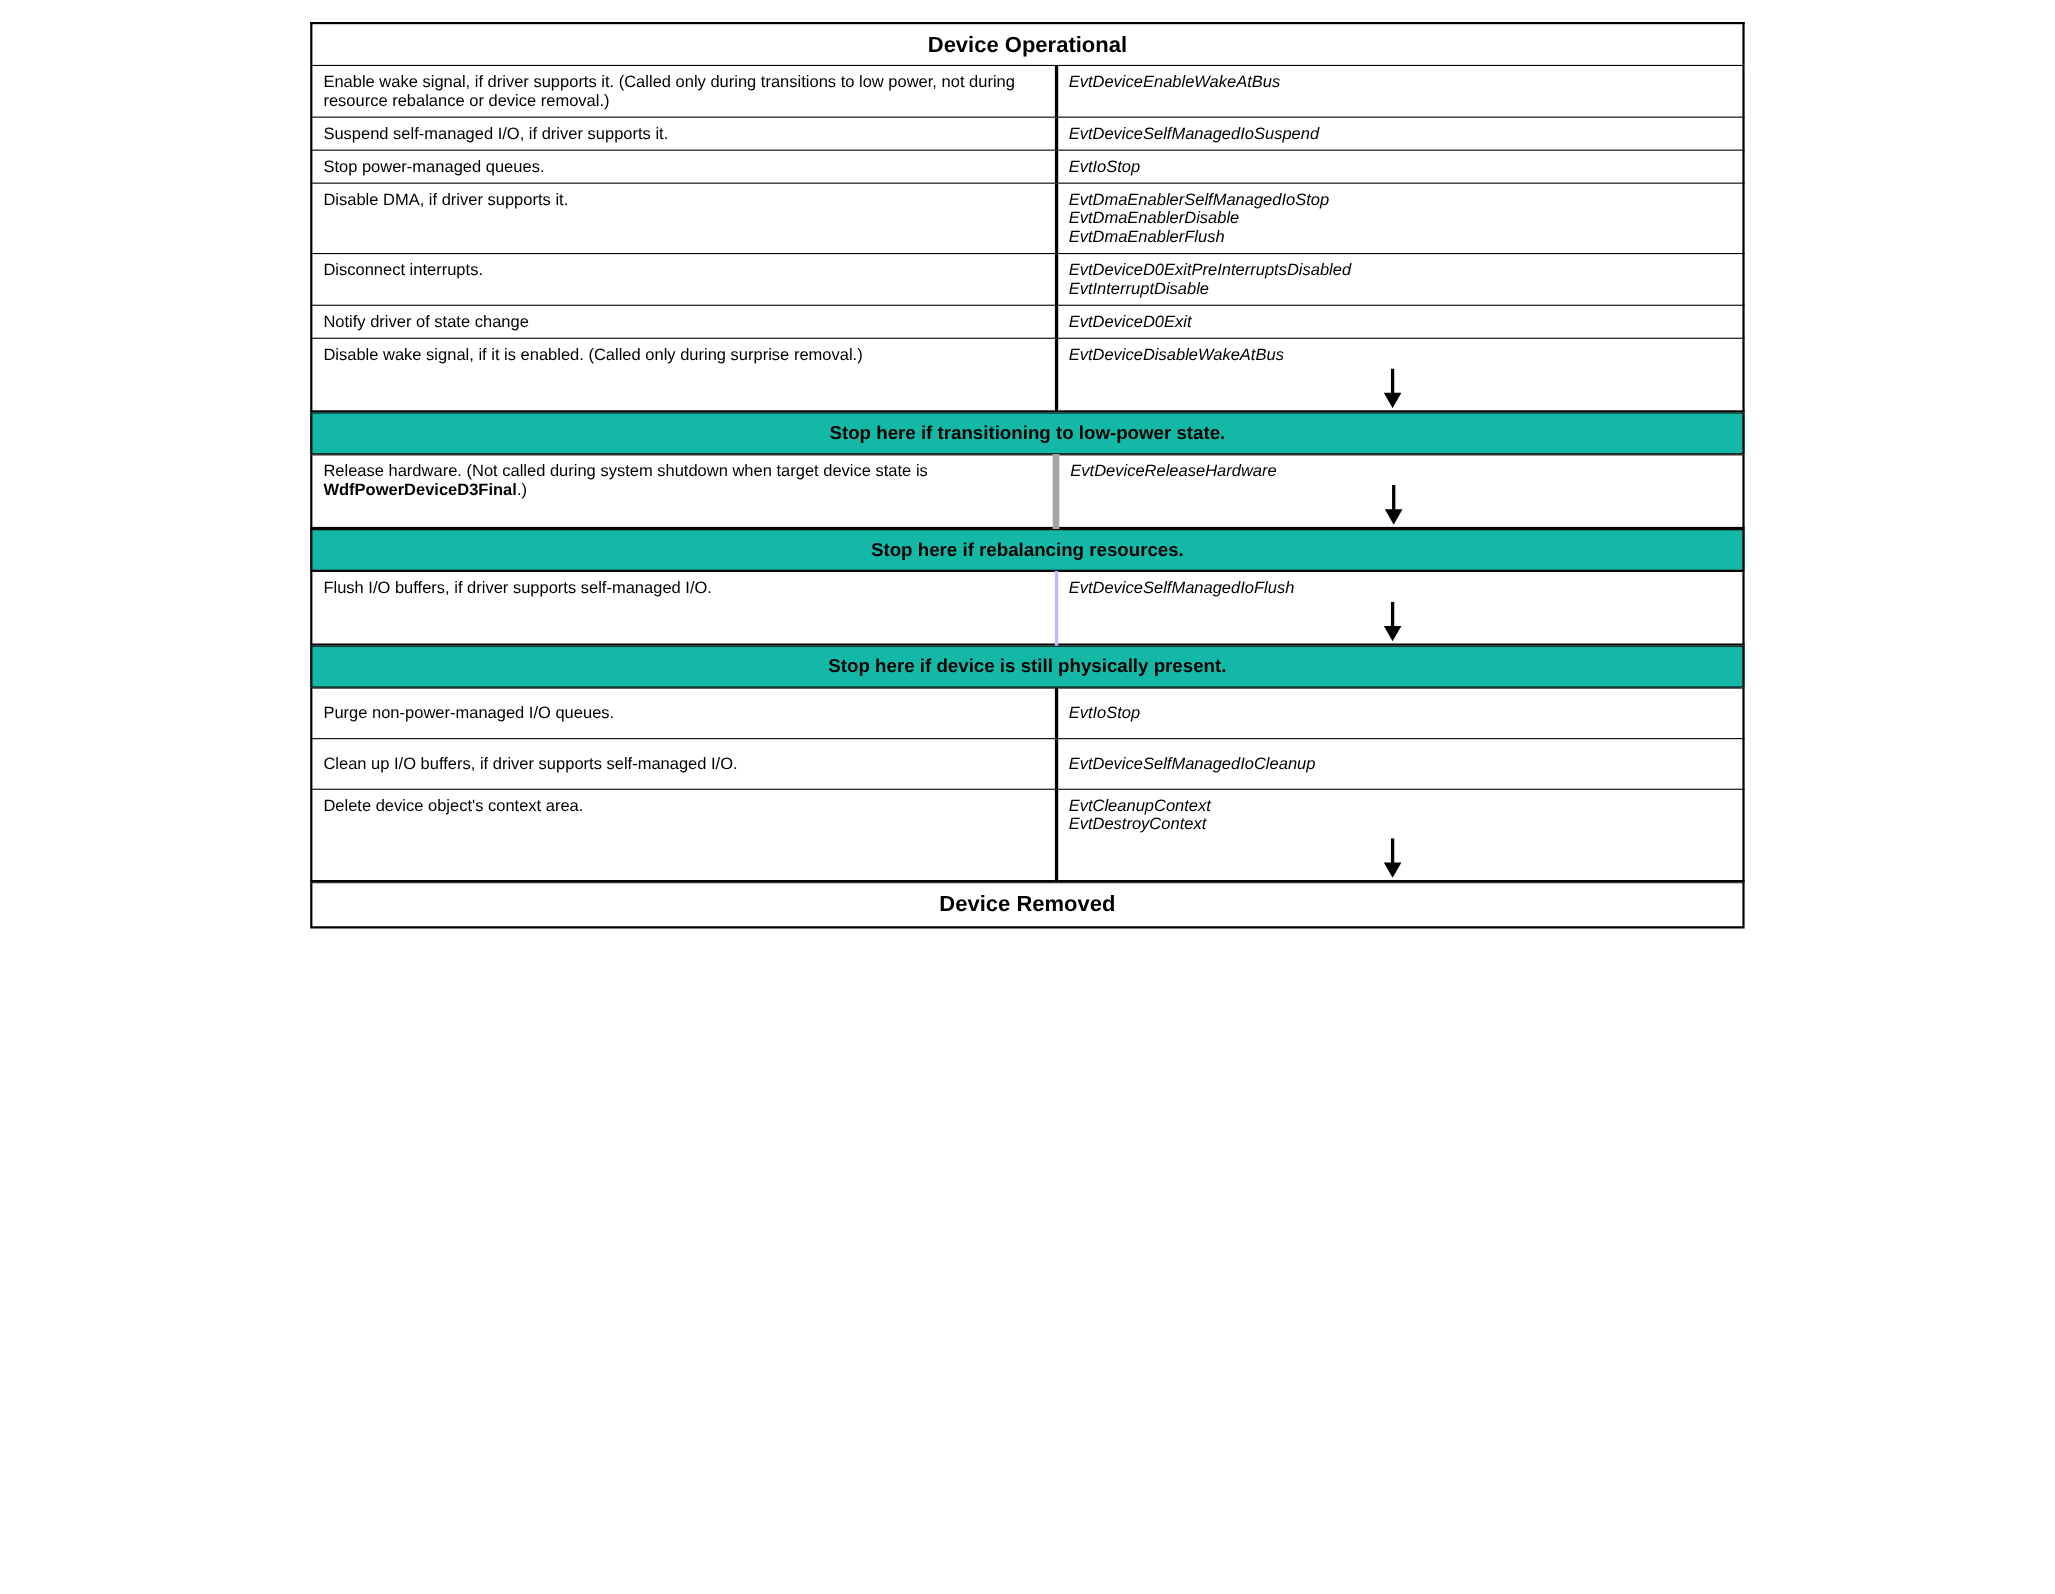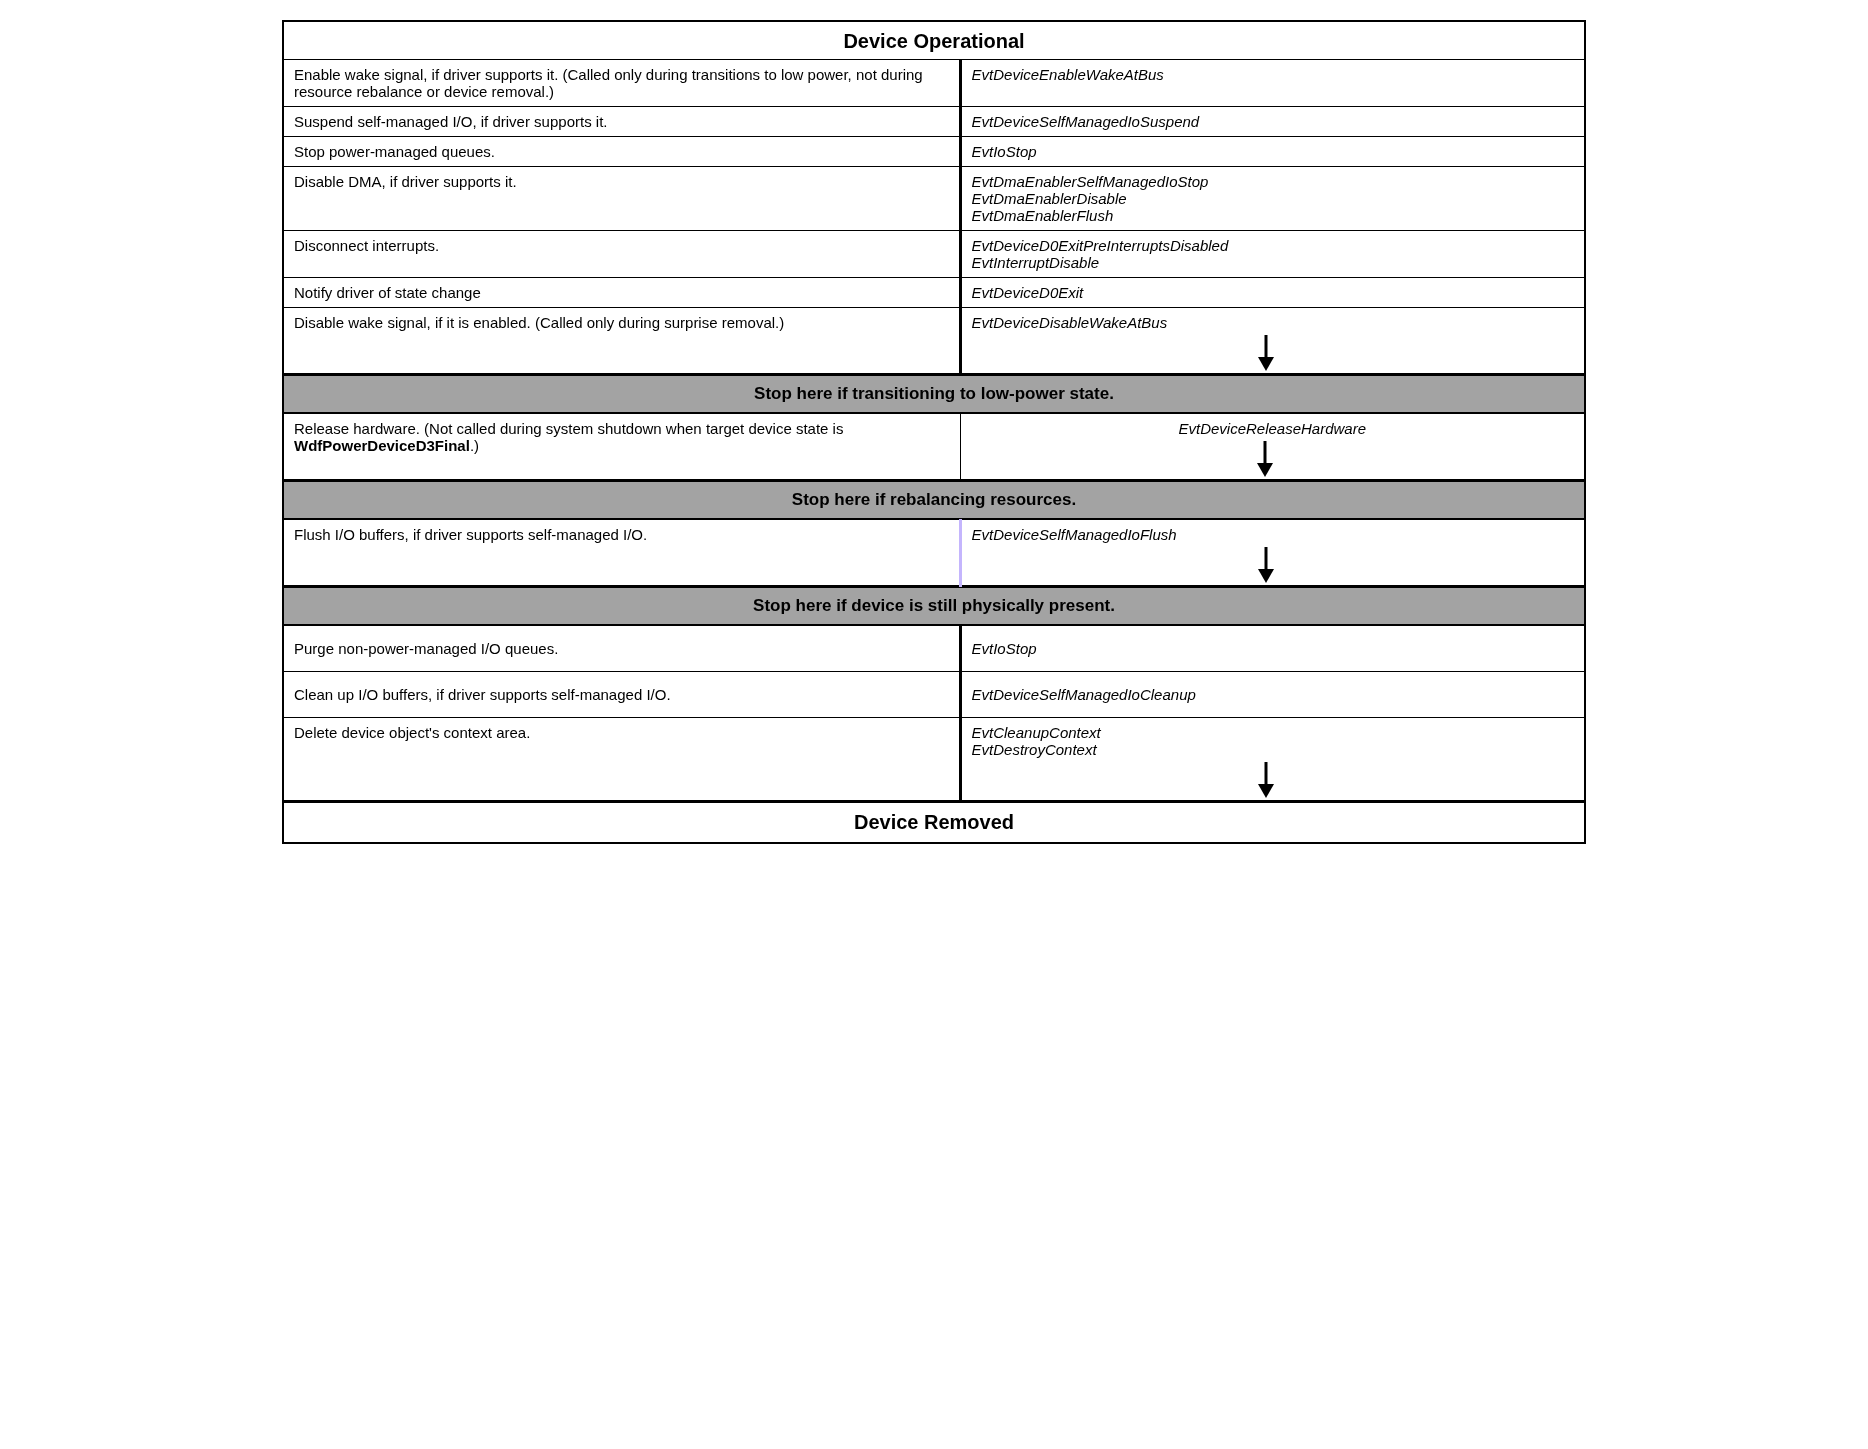--- a/index.html
+++ b/index.html
@@ -48,21 +48,21 @@
     }
     .section-header {
       text-align: center;
       font-weight: bold;
       font-size: 17px;
       padding: 8px 4px;
       border-left: 2px solid #000;
       border-right: 2px solid #000;
       border-bottom: 1px solid #000;
       border-top: 1px solid #000;
-      background: #a3a3a3;
+      background: #14b8a6;
     }
     
     td.right-col {
       position: relative;
     }
     
     .right-with-vline {
       border-left: 3px solid #000 !important;
     }
     .page-footer {
@@ -142,21 +142,21 @@
   </table>
 
   <div class="section-header">Stop here if transitioning to low-power state.</div>
 
   <table class="table-main" style="border: 2px solid #000; border-top: none;">
     <tbody>
       <tr>
         <td class="left-col">
           Release hardware. (Not called during system shutdown when target device state is <strong>WdfPowerDeviceD3Final</strong>.)
         </td>
-        <td class="right-col" style="border-left: 1px solid #a3a3a3; padding-bottom: 2px; text-align: center;">
+        <td class="right-col" style="border-left: 6px solid #a3a3a3; padding-bottom: 2px;">
           <em>EvtDeviceReleaseHardware</em>
           <div style="display:flex; justify-content:flex-start; margin-top:4px; margin-left:-14px;">
             <svg width="28" height="36" class="svg-arrow">
               <line x1="14" y1="0" x2="14" y2="28" stroke="#000" stroke-width="3"></line>
               <polygon points="6,22 14,36 22,22" fill="#000"></polygon>
             </svg>
           </div>
         </td>
       </tr>
     </tbody>

